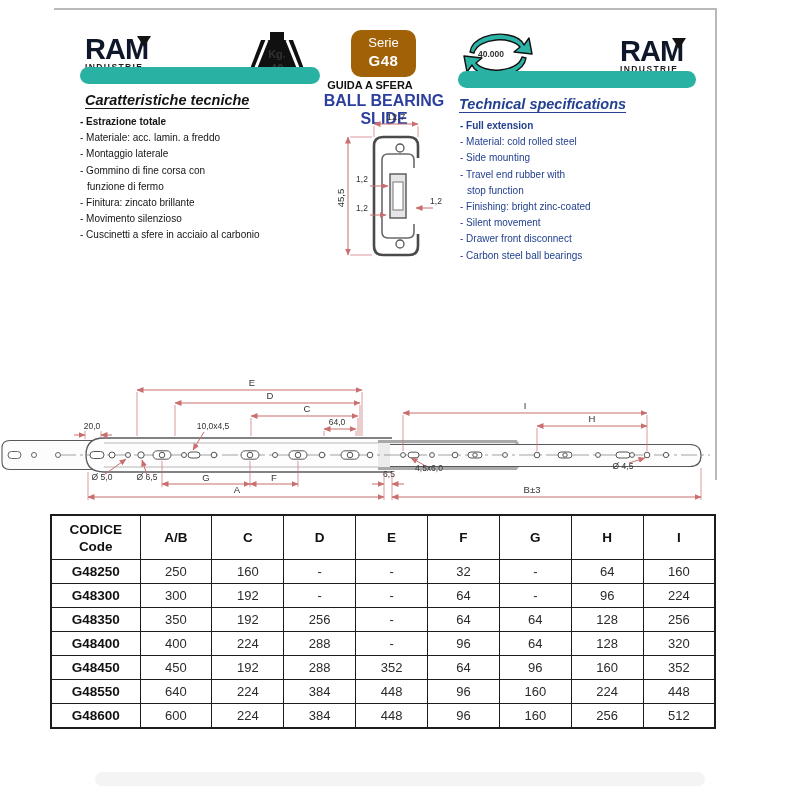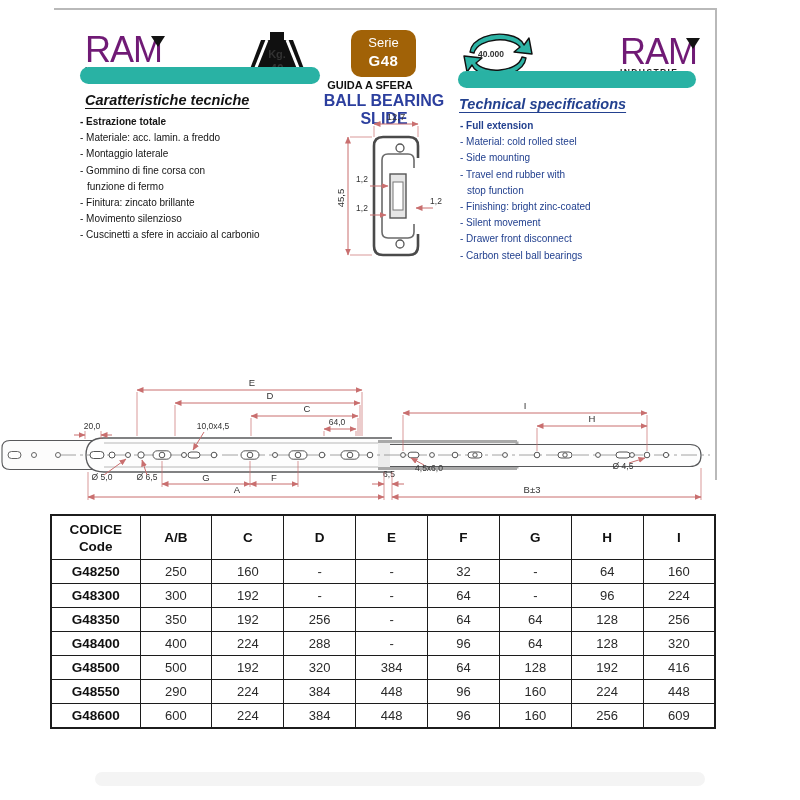--- a/index.html
+++ b/index.html
@@ -5,22 +5,22 @@
   html,body{margin:0;padding:0;background:#fff;}
   body{font-family:"Liberation Sans",sans-serif;}
   #page{position:relative;width:800px;height:800px;background:#ffffff;overflow:hidden;}
 
   
   .frame{position:absolute;left:54px;top:8px;width:661px;height:470px;
          border-top:2px solid #b9b9b9;border-right:2px solid #b9b9b9;}
 
   
   .ram{position:absolute;width:90px;line-height:1;}
-  .ram .word{position:relative;display:inline-block;font-size:36px;font-weight:normal;
-             color:#701a75;letter-spacing:-1px;line-height:23px;}
+  .ram .word{position:relative;display:inline-block;font-size:29px;font-weight:bold;
+             color:#0f172a;letter-spacing:-1px;line-height:23px;}
   .ram .tri{position:absolute;top:-2px;right:-3px;width:0;height:0;
             border-left:7px solid transparent;border-right:7px solid transparent;
             border-top:11px solid #131313;}
   .ram .sub{font-size:8.5px;font-weight:bold;letter-spacing:1.4px;color:#1e1e1e;margin-top:1px;}
 
   .bar{position:absolute;height:17px;background:#29b2a4;border-radius:9px;}
 
   .badge{position:absolute;left:351px;top:30px;width:65px;height:47px;background:#a16207;
          border-radius:10px;color:#fff;text-align:center;}
   .badge .l1{font-size:13px;line-height:14px;margin-top:6px;}
@@ -438,54 +438,54 @@
           <td>400</td>
           <td>224</td>
           <td>288</td>
           <td>-</td>
           <td>96</td>
           <td>64</td>
           <td>128</td>
           <td>320</td>
         </tr>
 
-
-        <tr>
-          <td class="code">G48500</td>
-          <td>500</td>
+        <tr>
+          <td class="code">G48450</td>
+          <td>450</td>
           <td>192</td>
-          <td>320</td>
-          <td>384</td>
-          <td>64</td>
-          <td>128</td>
-          <td>192</td>
-          <td>416</td>
-        </tr>
+          <td>288</td>
+          <td>352</td>
+          <td>64</td>
+          <td>96</td>
+          <td>160</td>
+          <td>352</td>
+        </tr>
+
 
         <tr>
           <td class="code">G48550</td>
-          <td>290</td>
+          <td>640</td>
           <td>224</td>
           <td>384</td>
           <td>448</td>
           <td>96</td>
           <td>160</td>
           <td>224</td>
           <td>448</td>
         </tr>
 
         <tr>
           <td class="code">G48600</td>
           <td>600</td>
           <td>224</td>
           <td>384</td>
           <td>448</td>
           <td>96</td>
           <td>160</td>
           <td>256</td>
-          <td>609</td>
+          <td>512</td>
         </tr>
 
     </tbody>
   </table>
 
   <div class="smudge"></div>
 </div>
 
 </body></html>

